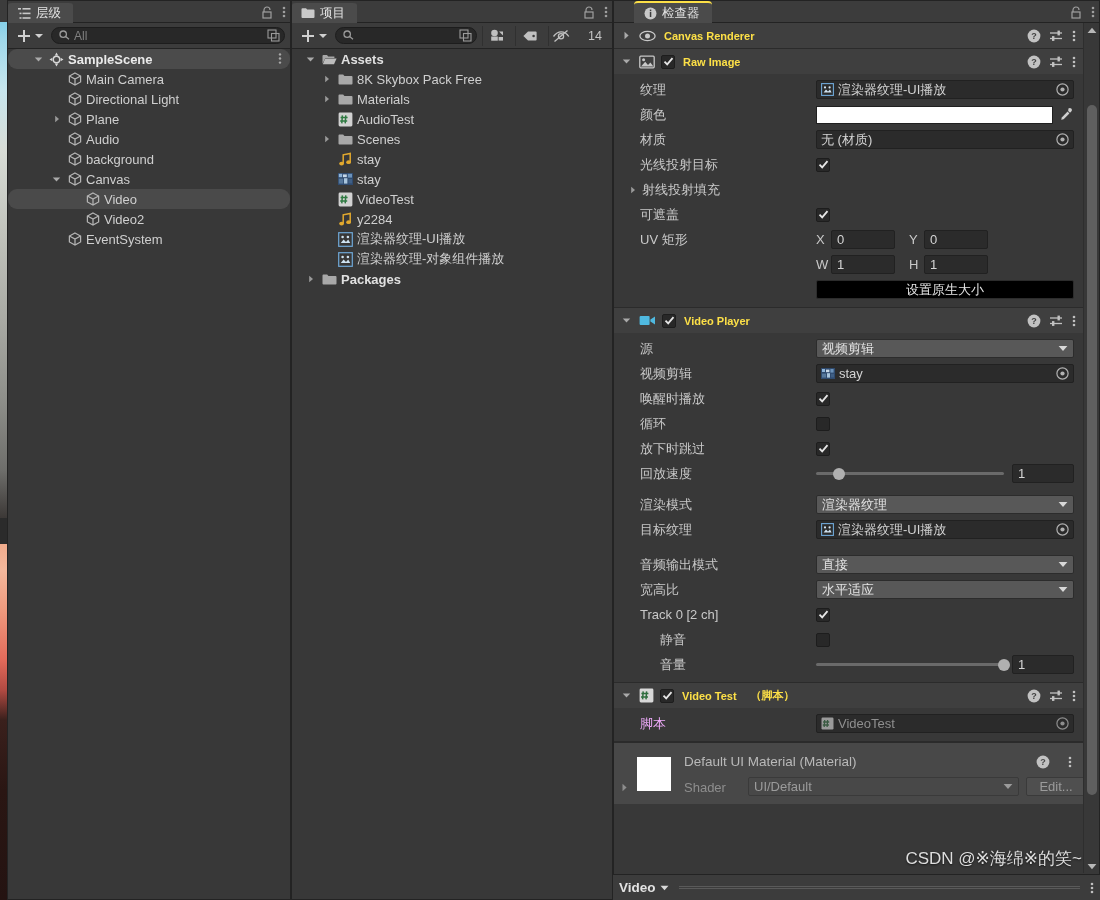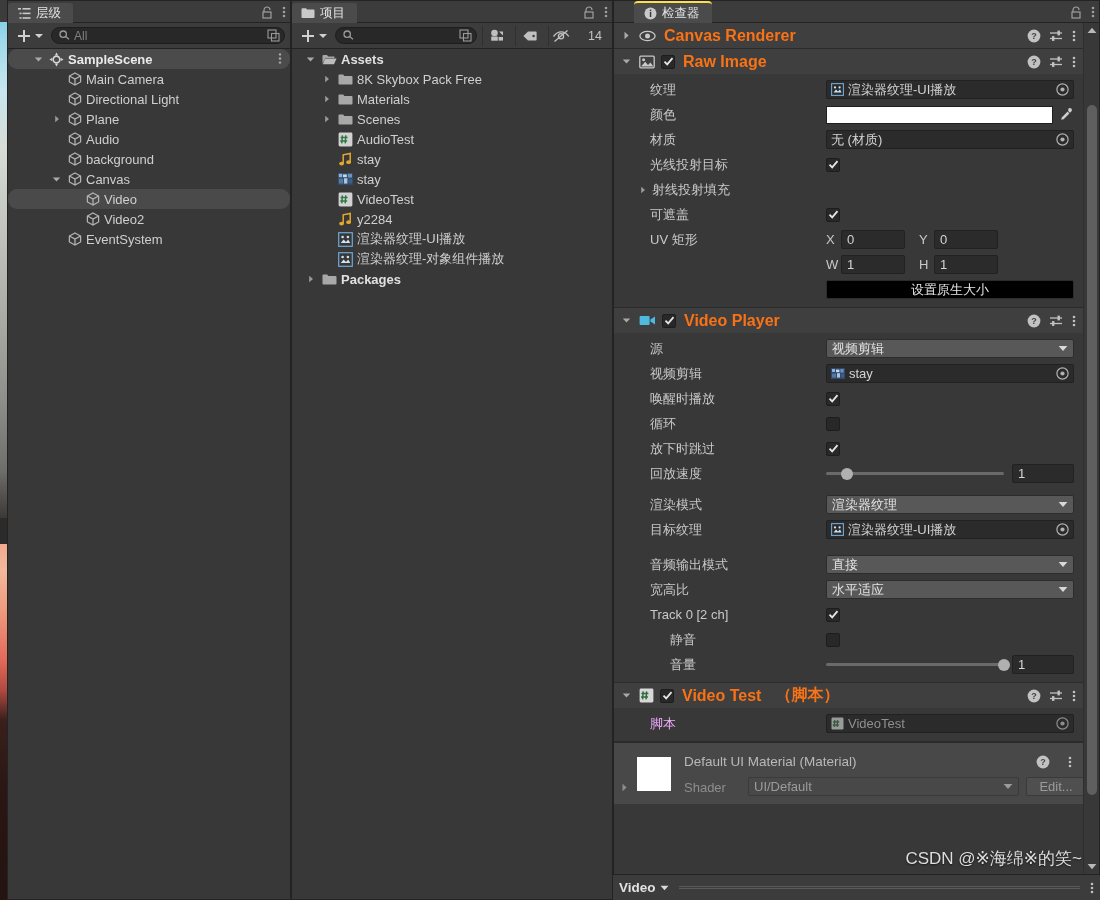--- a/index.html
+++ b/index.html
@@ -65,25 +65,25 @@
   .prow{height:20px;display:flex;align-items:center;gap:4px;white-space:nowrap;}
   .prow .lbl{font-size:13px;color:#cfcfcf;}
   .prow.bold .lbl{font-weight:bold;color:#e0e0e0;}
   .ficon{width:16px;height:16px;flex:0 0 16px;display:inline-flex;align-items:center;justify-content:center;}
 
   
   #inspector{left:613px;top:0;width:487px;height:900px;background:#383838;}
   .insp-body{position:absolute;left:0;top:22px;width:470px;height:850px;overflow:hidden;background:#383838;}
   .comp{background:#3f3f3f;border-bottom:1px solid #2b2b2b;}
   .comp-head{height:25px;display:flex;align-items:center;gap:6px;padding:0 4px 0 6px;background:#3f3f3f;}
-  .comp-head .title{font-weight:bold;font-size:16px;color:#f97316;margin-left:2px;}
+  .comp-head .title{font-weight:bold;font-size:11px;color:#fde047;margin-left:2px;}
   .comp-head-right{margin-left:auto;display:flex;align-items:center;gap:8px;padding-right:4px;}
   .cbx{width:14px;height:14px;background:#282828;border:1px solid #1d1d1d;border-radius:2px;
       display:inline-flex;align-items:center;justify-content:center;flex:0 0 14px;}
-  .comp-body{padding:3px 0 5px 10px;background:#383838;}
+  .comp-body{padding:3px 0 5px 0;background:#383838;}
   .frow{height:25px;display:flex;align-items:center;padding-left:12px;}
   .frow .flabel{width:190px;flex:0 0 190px;font-size:13px;color:#c9c9c9;padding-left:14px;}
   .frow .flabel.ind{padding-left:34px;}
   .frow .flabel.fold{padding-left:0;display:flex;align-items:center;gap:3px;}
   .fctl{flex:1;display:flex;align-items:center;gap:6px;padding-right:10px;min-width:0;}
   .objfield{flex:1;height:19px;background:#2b2b2b;border:1px solid #212121;border-radius:2px;
       display:flex;align-items:center;gap:4px;padding:0 2px 0 4px;font-size:13px;color:#d4d4d4;min-width:0;}
   .objfield .ofname{overflow:hidden;text-overflow:ellipsis;white-space:nowrap;}
   .objfield.disabled{color:#8f8f8f;}
   .of-dot{margin-left:auto;width:17px;height:17px;display:flex;align-items:center;justify-content:center;flex:0 0 17px;}
@@ -450,42 +450,42 @@
           </span>
           <span class="ficon">
             <svg width="15" height="13" viewBox="0 0 15 13">
               <path d="M0.5 2.4 A0.9 0.9 0 0 1 1.4 1.5 H5.2 L6.4 3 H13.6 A0.9 0.9 0 0 1 14.5 3.9 V10.6 A0.9 0.9 0 0 1 13.6 11.5 H1.4 A0.9 0.9 0 0 1 0.5 10.6 Z" fill="#a8a8a8"></path>
             </svg>
           </span>
           <span class="lbl">Materials</span>
         </div>
         <div class="prow">
           <span style="display:inline-block;width:24px;flex:0 0 24px;"></span>
-          <span class="foldout">
-            <svg width="8" height="8" viewBox="0 0 8 8">
-              <path d="M2.2 0.8 L6 4 L2.2 7.2 Z" fill="#9a9a9a"></path>
-            </svg>
-          </span>
-          <span class="ficon">
-            <svg width="15" height="13" viewBox="0 0 15 13">
-              <path d="M0.5 2.4 A0.9 0.9 0 0 1 1.4 1.5 H5.2 L6.4 3 H13.6 A0.9 0.9 0 0 1 14.5 3.9 V10.6 A0.9 0.9 0 0 1 13.6 11.5 H1.4 A0.9 0.9 0 0 1 0.5 10.6 Z" fill="#a8a8a8"></path>
-            </svg>
-          </span>
-          <span class="lbl">Scenes</span>
-        </div>
-        <div class="prow">
-          <span style="display:inline-block;width:24px;flex:0 0 24px;"></span>
           <span class="foldout"></span>
           <span class="ficon">
             <svg width="15" height="15" viewBox="0 0 15 15">
               <rect x="0.6" y="0.6" width="13.8" height="13.8" rx="1.4" fill="#d2d2d2"></rect>
               <path d="M4.4 3.4 L3.8 11.4 M7.8 3.4 L7.2 11.4 M2.6 5.6 L9.6 5.6 M2.2 9 L9.2 9" stroke="#2f7a42" stroke-width="1.5" fill="none"></path>
             </svg>
           </span>
           <span class="lbl">AudioTest</span>
+        </div>
+        <div class="prow">
+          <span style="display:inline-block;width:24px;flex:0 0 24px;"></span>
+          <span class="foldout">
+            <svg width="8" height="8" viewBox="0 0 8 8">
+              <path d="M2.2 0.8 L6 4 L2.2 7.2 Z" fill="#9a9a9a"></path>
+            </svg>
+          </span>
+          <span class="ficon">
+            <svg width="15" height="13" viewBox="0 0 15 13">
+              <path d="M0.5 2.4 A0.9 0.9 0 0 1 1.4 1.5 H5.2 L6.4 3 H13.6 A0.9 0.9 0 0 1 14.5 3.9 V10.6 A0.9 0.9 0 0 1 13.6 11.5 H1.4 A0.9 0.9 0 0 1 0.5 10.6 Z" fill="#a8a8a8"></path>
+            </svg>
+          </span>
+          <span class="lbl">Scenes</span>
         </div>
         <div class="prow">
           <span style="display:inline-block;width:24px;flex:0 0 24px;"></span>
           <span class="foldout"></span>
           <span class="ficon">
             <svg width="15" height="15" viewBox="0 0 15 15">
               <path d="M5.2 11.4 V2.8 L12.2 1.4 V10" fill="none" stroke="#e2a92e" stroke-width="1.5"></path>
               <ellipse cx="3.6" cy="11.6" rx="2.4" ry="1.9" fill="#e2a92e"></ellipse>
               <ellipse cx="10.6" cy="10.2" rx="2.4" ry="1.9" fill="#e2a92e"></ellipse>
             </svg>

